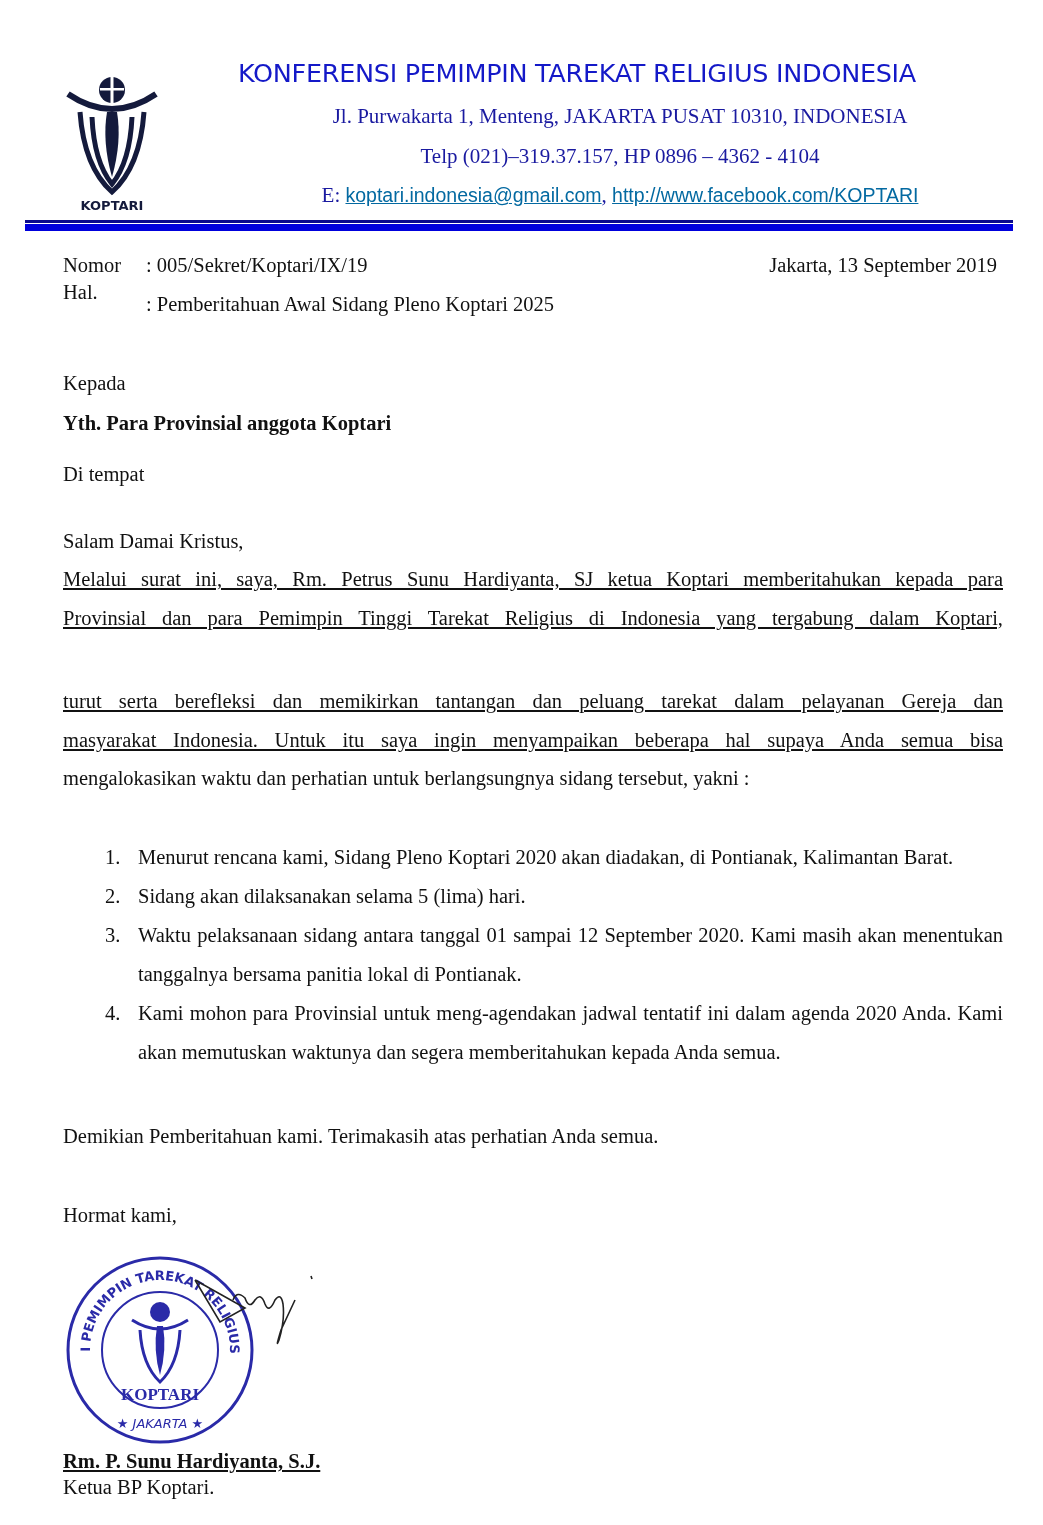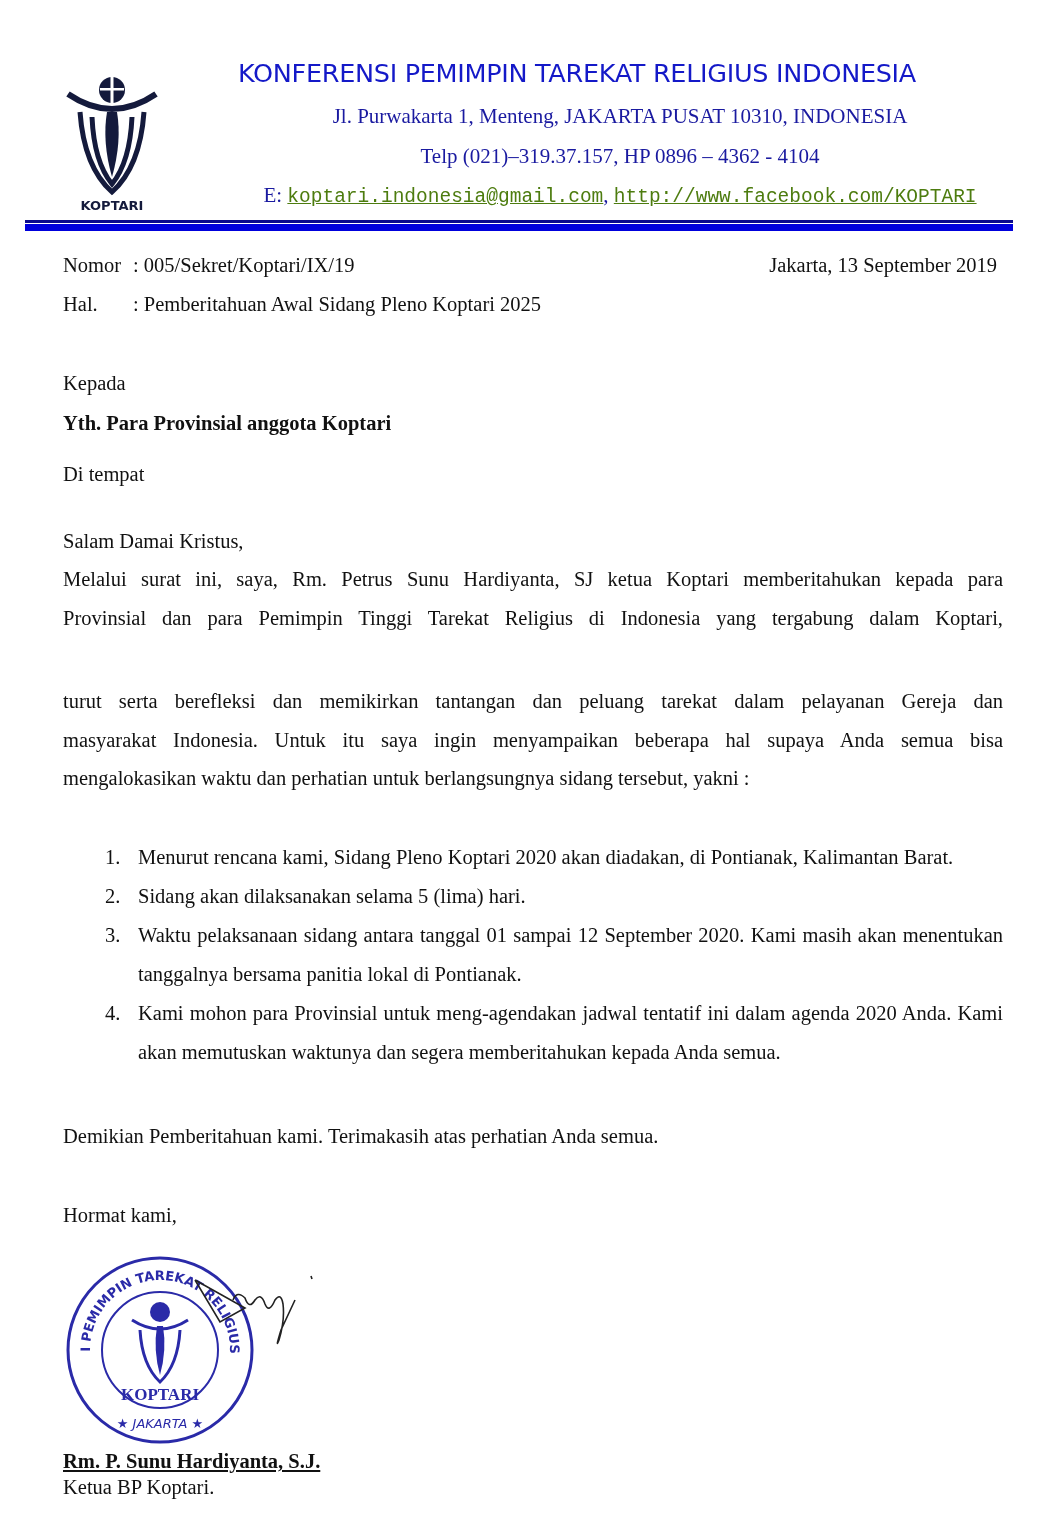--- a/index.html
+++ b/index.html
@@ -15,33 +15,33 @@
     left: 238px; top: 58px; font-family: "DejaVu Sans", "Liberation Sans", sans-serif;
     font-size: 25.5px; color: #1419c8; white-space: nowrap; letter-spacing: -0.3px;
   }
   .lh-line {
     font-family: "Liberation Serif", serif; color: #1a1aa0; font-size: 21px;
     white-space: nowrap; text-align: center; left: 250px; width: 740px;
   }
   #address { top: 104px; }
   #phone { top: 144px; }
   #contacts { top: 183px; }
-  #contacts a { color: #4d7c0f; text-decoration: underline; font-family: Liberation Mono, monospace; font-size: 19.5px; text-align: center; }
+  #contacts a { color: #0369a1; text-decoration: underline; font-family: Liberation Sans, sans-serif; font-size: 19.5px; text-align: center; }
   #contacts .lbl { font-family: "Liberation Serif", serif; }
   #rule-thin { left: 25px; top: 220px; width: 988px; height: 3px; background: #0a0a8c; }
   #rule-thick { left: 25px; top: 224px; width: 988px; height: 7px; background: #0000dc; }
 
   
   .txt { font-size: 20.5px; line-height: 1; white-space: nowrap; }
   .meta-lbl { left: 63px; }
-  .meta-val { left: 133px; }
+  .meta-val { left: 146px; }
   #date { right: 46px; top: 255px; }
 
   .para { left: 63px; width: 940px; font-size: 20.5px; line-height: 38.5px; text-align: justify; }
-  .jl { display: block; text-align: justify; text-align-last: justify; }
+  .jl { display: block; text-align: justify; text-align-last: justify; text-decoration: underline; }
   .ll { display: block; text-align: left; }
 
   ol.items { position: absolute; left: 63px; top: 838px; width: 940px; margin: 0; padding: 0; list-style: none; }
   ol.items li { position: relative; padding-left: 75px; font-size: 20.5px; line-height: 39px; }
   ol.items li .num { position: absolute; left: 42px; top: 0; }
 
   #signatory-name { left: 63px; top: 1451px; font-weight: bold; text-decoration: underline; font-size: 20.5px; }
   #signatory-title { left: 63px; top: 1477px; font-size: 20.5px; }
 
   #stamp { left: 60px; top: 1250px; width: 200px; height: 200px; }
@@ -67,21 +67,21 @@
 <div id="address" class="abs lh-line">Jl. Purwakarta 1, Menteng, JAKARTA PUSAT 10310, INDONESIA</div>
 <div id="phone" class="abs lh-line">Telp (021)–319.37.157, HP 0896 – 4362 - 4104</div>
 <div id="contacts" class="abs lh-line">
   <span class="lbl">E: </span><a>koptari.indonesia@gmail.com</a><span class="lbl">, </span><a>http://www.facebook.com/KOPTARI</a>
 </div>
 <div id="rule-thin" class="abs"></div>
 <div id="rule-thick" class="abs"></div>
 
 <div class="abs txt meta-lbl" style="top:255px">Nomor</div>
 <div class="abs txt meta-val" style="top:255px">: 005/Sekret/Koptari/IX/19</div>
-<div class="abs txt meta-lbl" style="top:294px">Hal.</div>
+<div class="abs txt meta-lbl" style="top:282px">Hal.</div>
 <div class="abs txt meta-val" style="top:294px">: Pemberitahuan Awal Sidang Pleno Koptari 2025</div>
 <div id="date" class="abs txt">Jakarta, 13 September 2019</div>
 
 <div class="abs txt" style="left:63px; top:373px">Kepada</div>
 <div class="abs txt" style="left:63px; top:413px; font-weight:bold">Yth. Para Provinsial anggota Koptari</div>
 <div class="abs txt" style="left:63px; top:464px">Di tempat</div>
 
 <div class="abs txt" style="left:63px; top:531px">Salam Damai Kristus,</div>
 
 <div class="abs para" style="top:560px">

